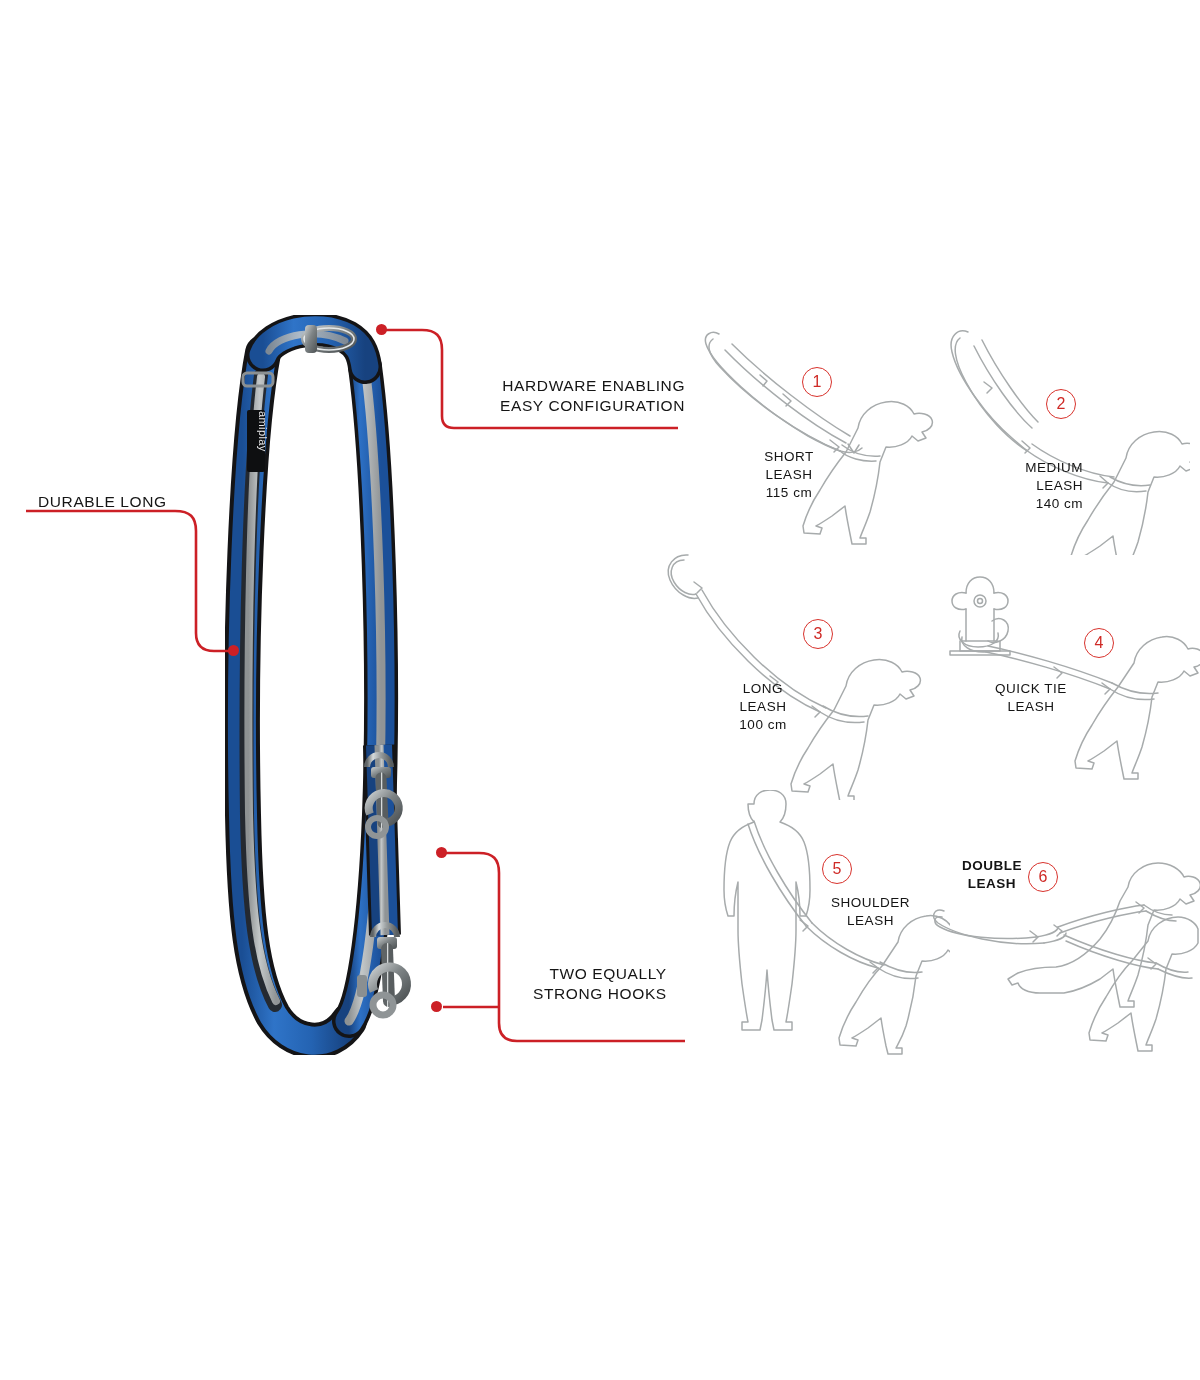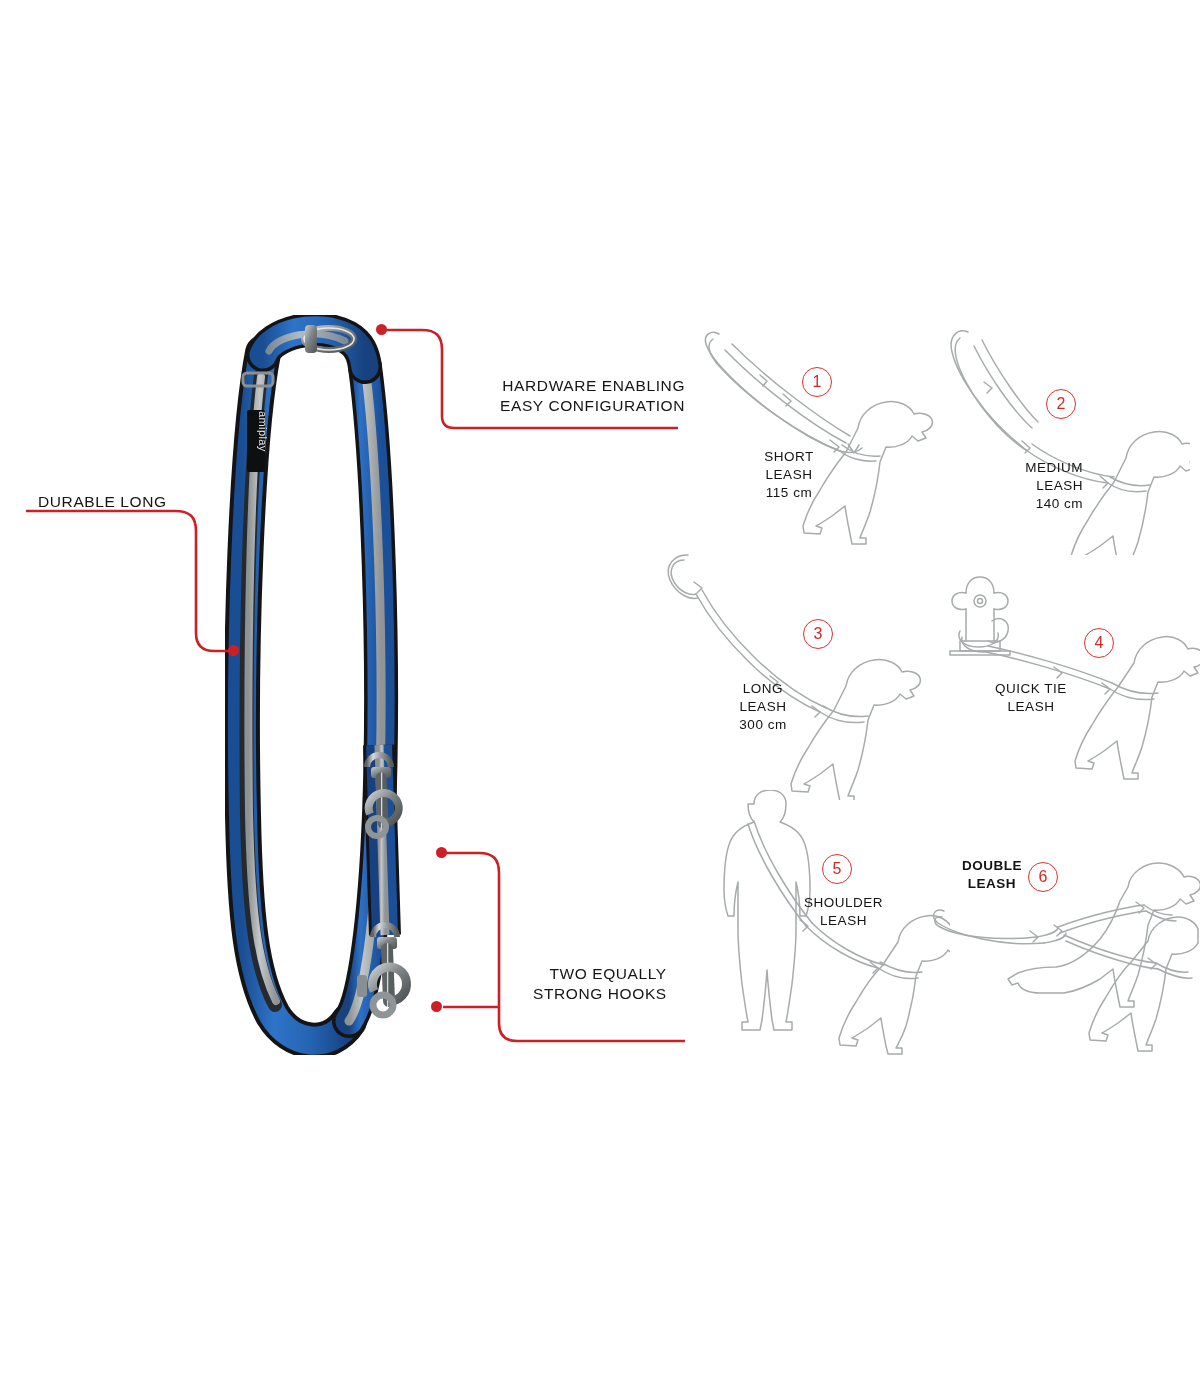--- a/index.html
+++ b/index.html
@@ -301,21 +301,21 @@
                C 176 232 174 222 173 214
                L 160 224 C 154 228 148 232 144 234
                L 150 236 L 148 242 L 132 241 L 131 234
                C 134 224 140 210 148 198
                C 156 184 166 170 174 160 Z"></path>
     </g>
   </svg>
   <div class="badge" style="left:803px; top:619px;">3</div>
   <div class="diag-label center" style="left:718px; top:680px; width:90px;">LONG
 LEASH
-300 cm</div>
+100 cm</div>
 
   <svg class="abs" style="left:930px; top:555px;" width="270" height="240">
     <g fill="none" stroke="#a7abac" stroke-width="1.5" stroke-linejoin="round" stroke-linecap="round">
 
       <g>
         <path d="M 36 38 C 36 28 42 22 50 22 C 58 22 64 28 64 38"></path>
         <path d="M 36 38 C 28 36 22 40 22 46 C 22 52 28 56 36 54"></path>
         <path d="M 64 38 C 72 36 78 40 78 46 C 78 52 72 56 64 54"></path>
         <path d="M 36 54 L 36 86 M 64 54 L 64 86"></path>
         <circle cx="50" cy="46" r="6"></circle>
@@ -394,21 +394,21 @@
                C 202 248 198 254 196 258
                L 202 258 L 202 264 L 188 264 L 186 256
                C 184 246 182 236 181 228
                L 168 238 C 162 242 156 246 152 248
                L 158 250 L 156 256 L 140 255 L 139 248
                C 142 238 148 224 156 212
                C 164 198 174 184 182 176 Z"></path>
     </g>
   </svg>
   <div class="badge" style="left:822px; top:854px;">5</div>
-  <div class="diag-label center" style="left:796px; top:894px; width:95px;">SHOULDER
+  <div class="diag-label center" style="left:823px; top:894px; width:95px;">SHOULDER
 LEASH</div>
 
   <svg class="abs" style="left:930px; top:845px;" width="270" height="235">
     <g fill="none" stroke="#a7abac" stroke-width="1.5" stroke-linejoin="round" stroke-linecap="round">
 
       <path d="M 12 72 C 4 70 2 78 10 82 C 28 92 70 96 106 92"></path>
       <path d="M 14 66 C 4 62 0 72 8 78 C 26 90 72 102 114 98"></path>
       <path d="M 106 92 C 120 90 128 86 128 82"></path>
       <path d="M 114 98 C 128 96 136 92 136 88"></path>
 

